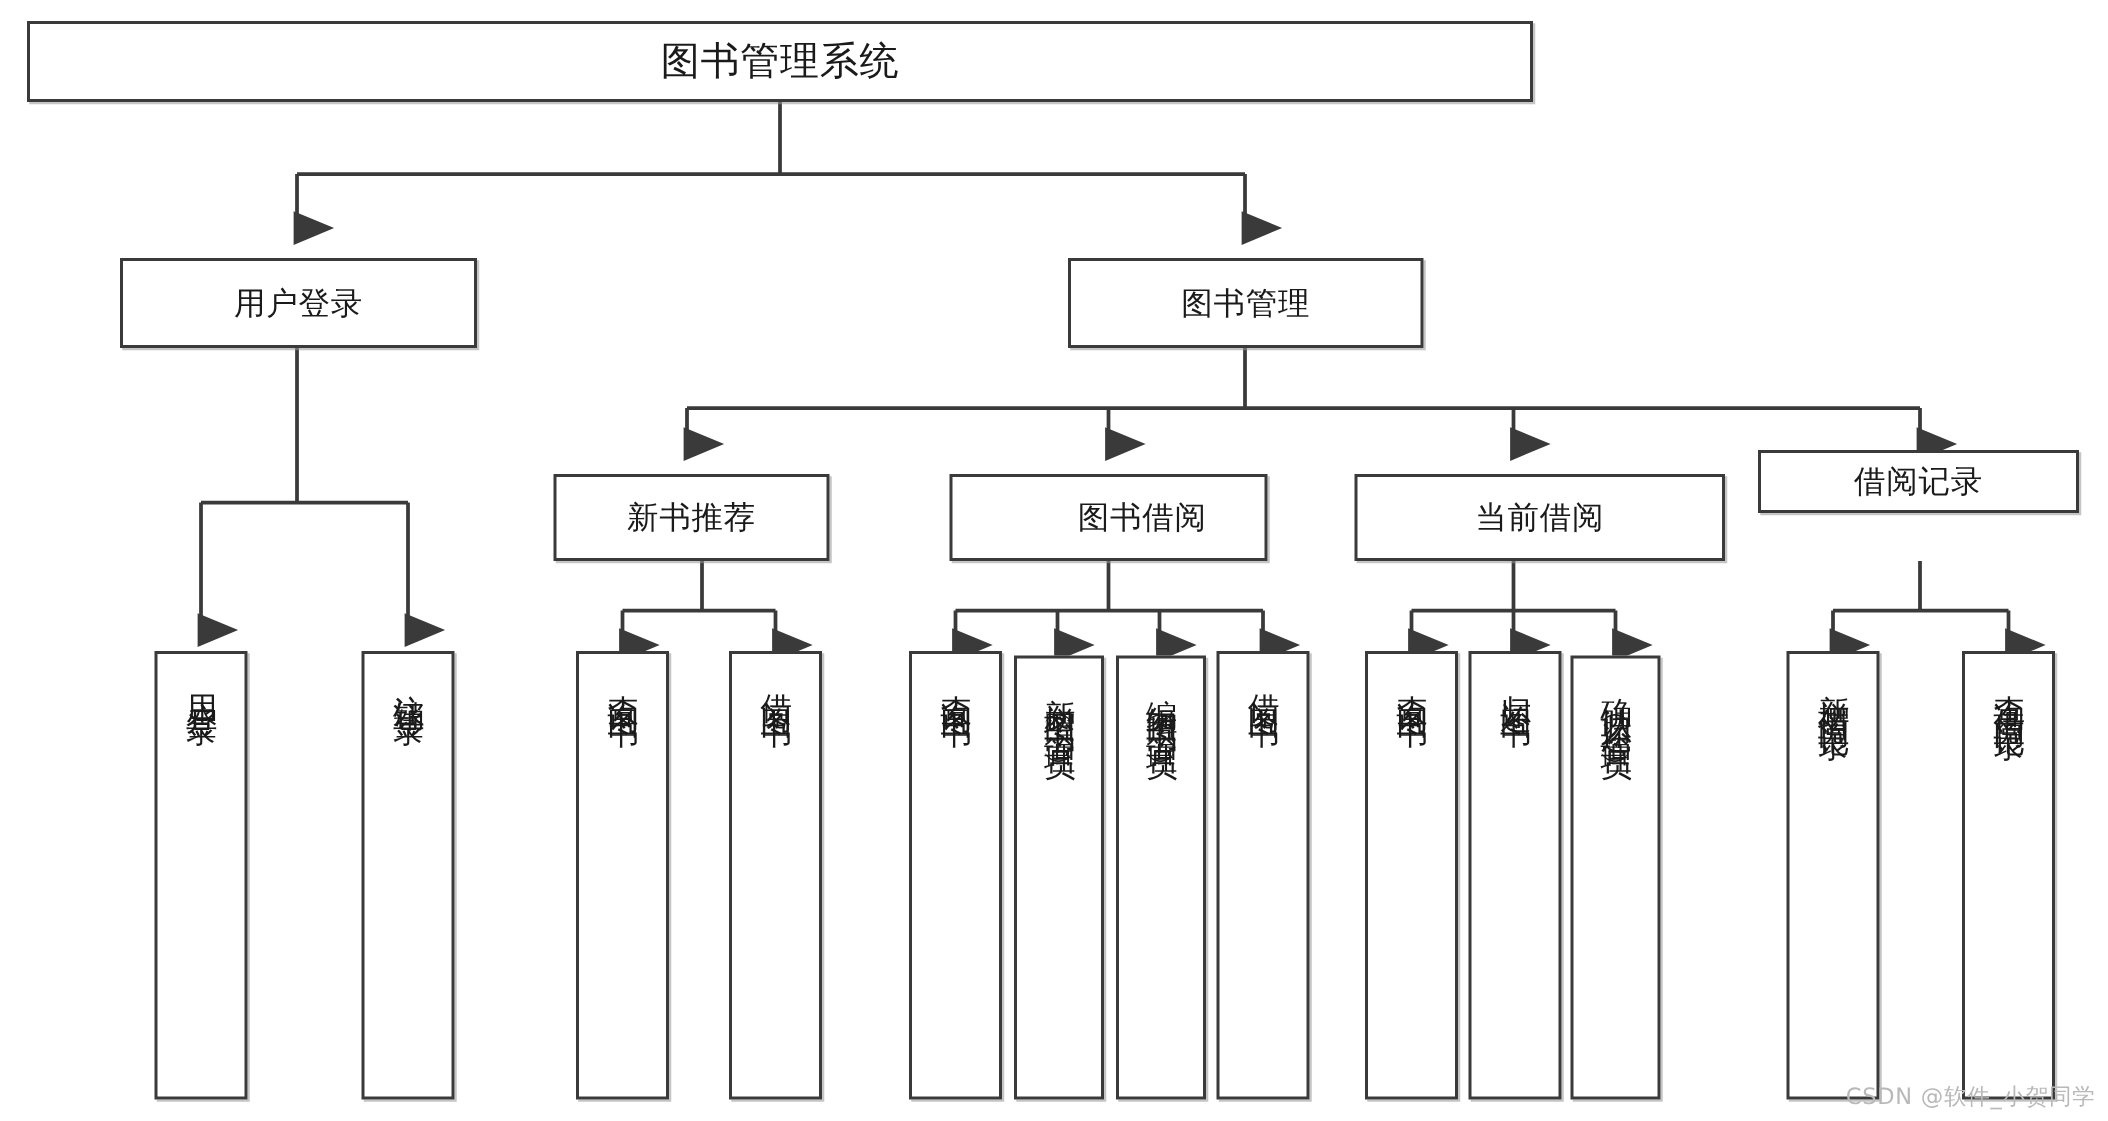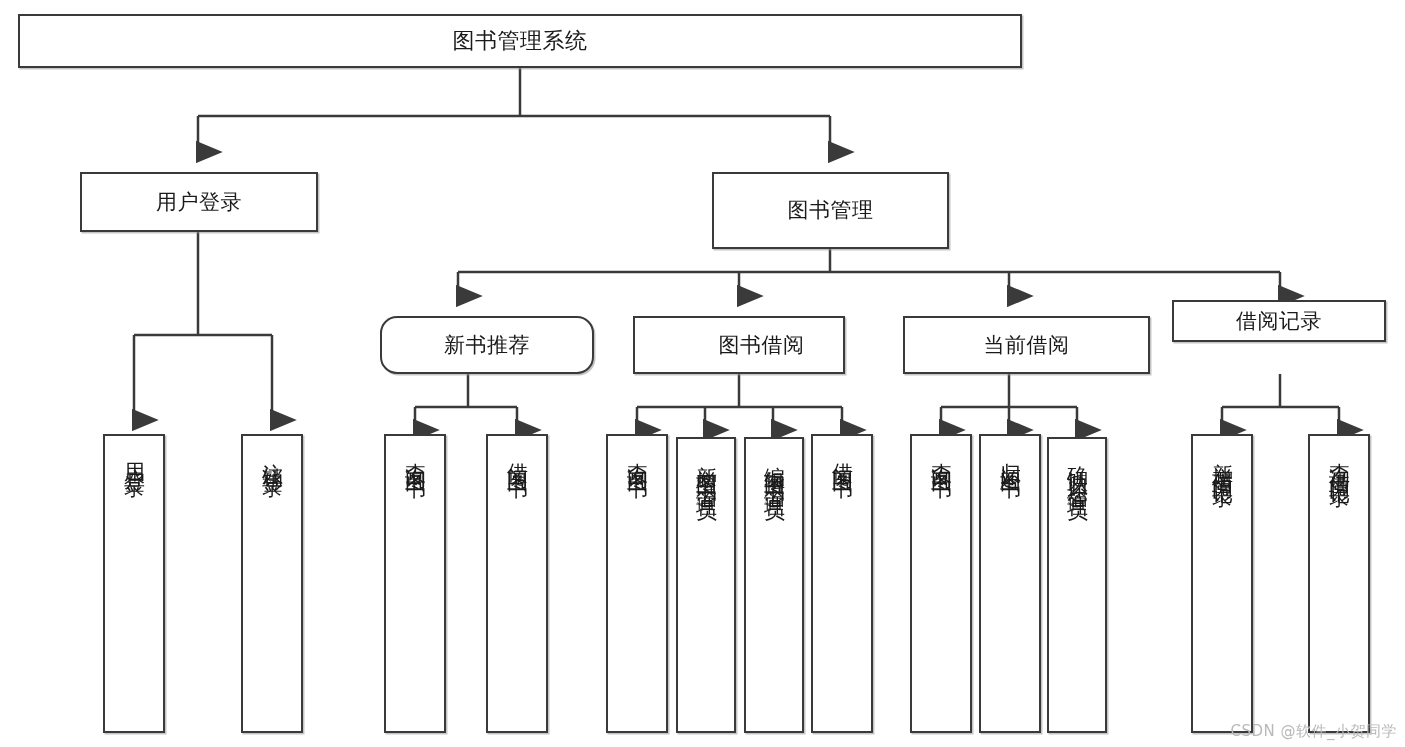--- a/index.html
+++ b/index.html
@@ -42,21 +42,21 @@
     text-align: center;
     line-height: 1.18;
     letter-spacing: 0.5px;
   }
   
   .node.horiz .label {
     font-size: 21px;
     writing-mode: horizontal-tb;
   }
   .node.root .label {
-    font-size: 22px;
+    font-size: 26px;
   }
   
   .node.vert {
     padding-top: 10px;
     align-items: flex-start;
     justify-content: center;
   }
   .node.vert .label {
     writing-mode: vertical-rl;
     text-orientation: upright;
@@ -131,25 +131,25 @@
     </g>
   </svg>
 
   <div class="node horiz root" style="left:18px; top:14px; width:1004px; height:54px;">
     <span class="label">图书管理系统</span>
   </div>
 
   <div class="node horiz" style="left:80px; top:172px; width:238px; height:60px;">
     <span class="label">用户登录</span>
   </div>
-  <div class="node horiz" style="left:712px; top:172px; width:237px; height:77px;">
+  <div class="node horiz" style="left:712px; top:172px; width:237px; height:60px;">
     <span class="label">图书管理</span>
   </div>
 
-  <div class="node horiz" style="left:380px; top:316px; width:214px; height:58px;border-radius:17px;">
+  <div class="node horiz" style="left:369px; top:316px; width:184px; height:58px;">
     <span class="label">新书推荐</span>
   </div>
   <div class="node horiz" style="left:633px; top:316px; width:212px; height:58px;padding-left:45px;">
     <span class="label">图书借阅</span>
   </div>
   <div class="node horiz" style="left:903px; top:316px; width:247px; height:58px;">
     <span class="label">当前借阅</span>
   </div>
   <div class="node horiz" style="left:1172px; top:300px; width:214px; height:42px;">
     <span class="label">借阅记录</span>

